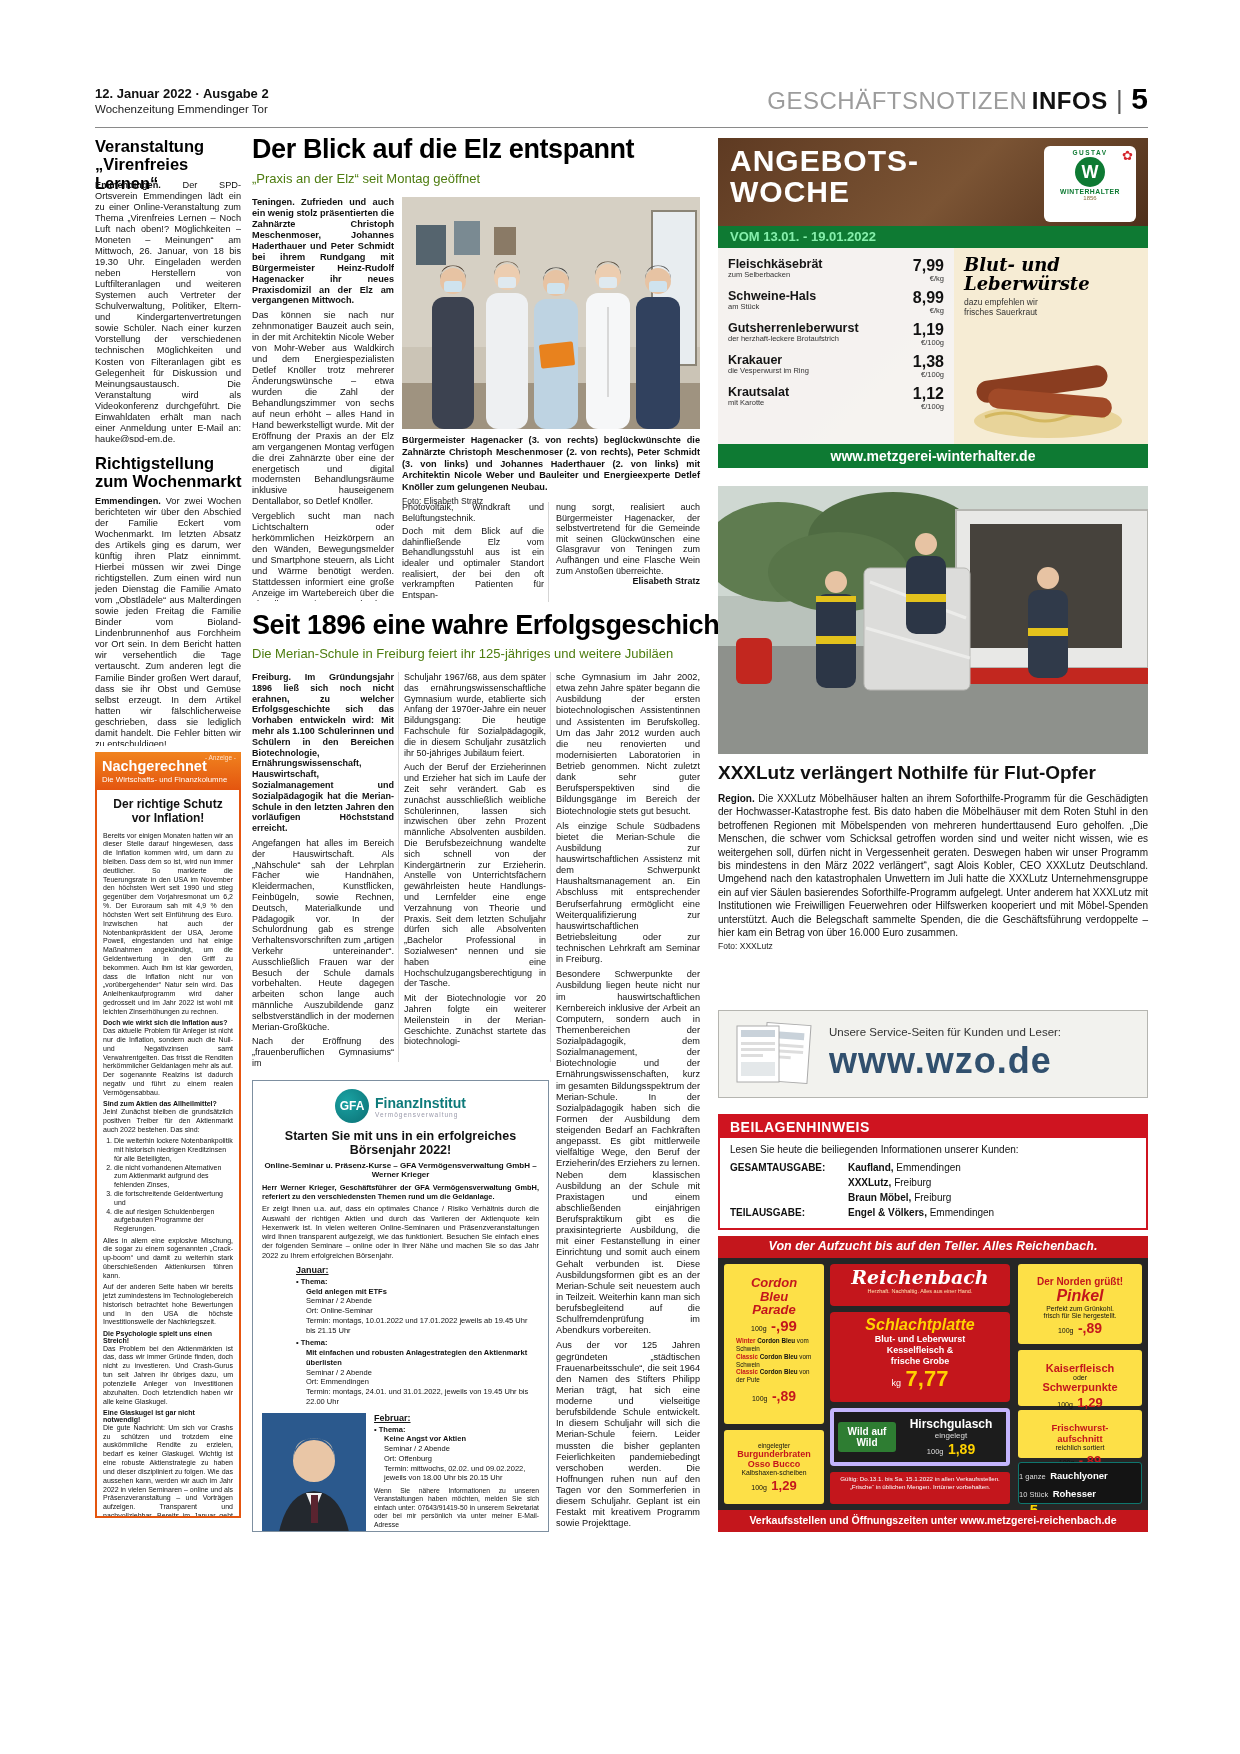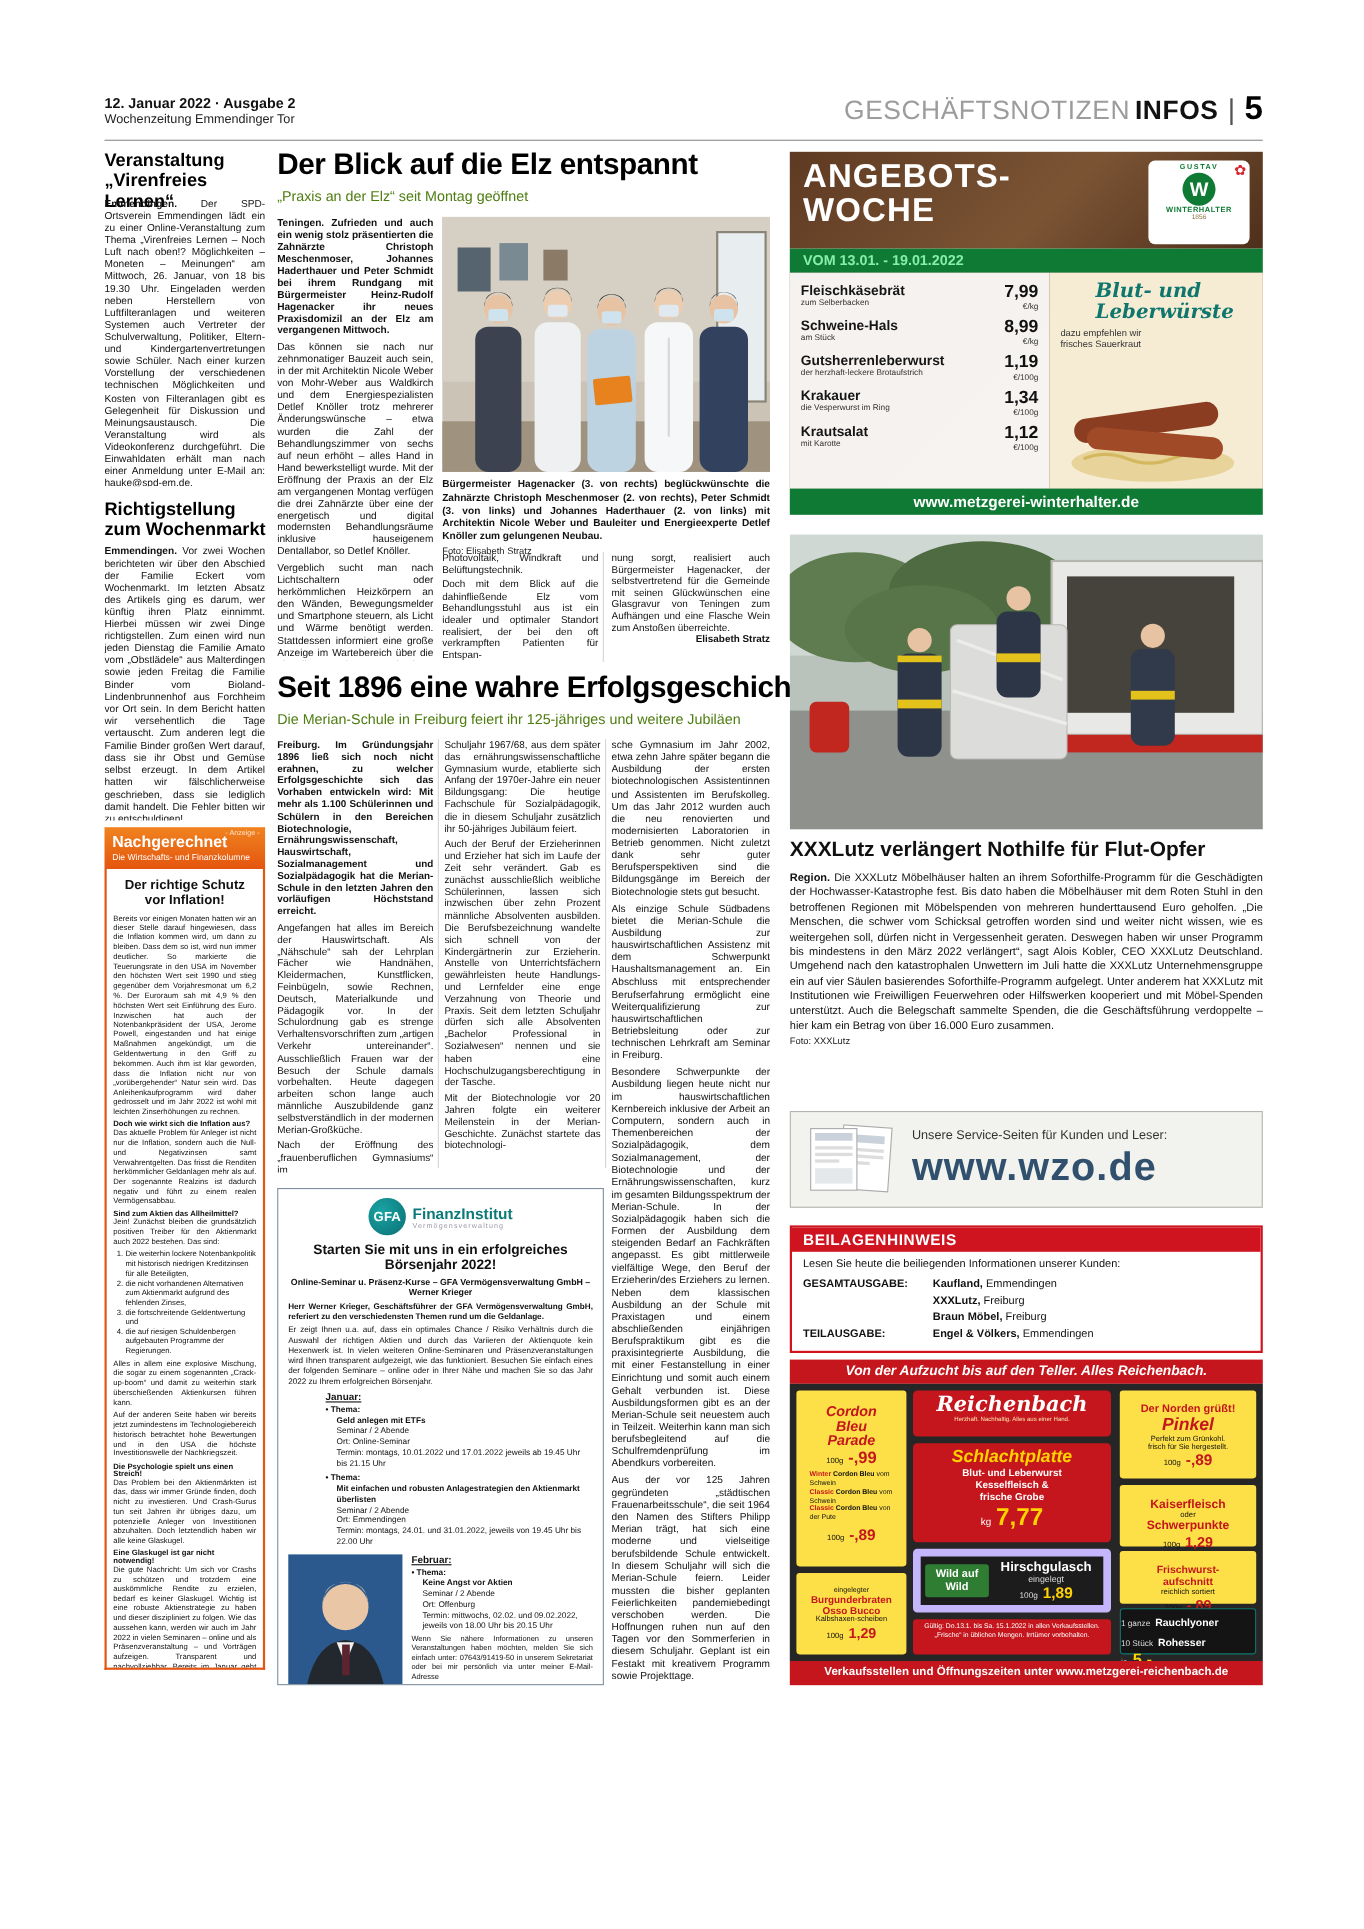--- a/index.html
+++ b/index.html
@@ -279,37 +279,37 @@
               <div class="wpprice">1,19</div>
               <div class="wpunit">€/100g</div>
             </div>
         </div>
         <div class="wprod">
           <div>
               <div class="wpname">Krakauer</div>
               <div class="wpsub">die Vesperwurst im Ring</div>
             </div>
           <div>
-              <div class="wpprice">1,34</div>
+              <div class="wpprice">1,38</div>
               <div class="wpunit">€/100g</div>
             </div>
         </div>
         <div class="wprod">
           <div>
               <div class="wpname">Krautsalat</div>
               <div class="wpsub">mit Karotte</div>
             </div>
           <div>
               <div class="wpprice">1,12</div>
               <div class="wpunit">€/100g</div>
             </div>
         </div>
       </div>
       <div style="flex:1;background:#f6ecd4;padding:8px 10px;position:relative;overflow:hidden;">
-        <div style="font-family:'DejaVu Serif',serif;font-style:italic;font-weight:bold;color:#0f766e;font-size:18px;line-height:1.05;margin-left:32px;">
+        <div style="font-family:'DejaVu Serif',serif;font-style:italic;font-weight:bold;color:#000000;font-size:18px;line-height:1.05;">
           <div>Blut- und</div>
           <div>Leberwürste</div>
         </div>
         <div style="font-size:8.5px;color:#333;margin-top:3px;width:100px;line-height:1.25;">dazu empfehlen wir frisches Sauerkraut</div>
         <svg viewBox="0 0 175 95" width="175" height="95" style="position:absolute;bottom:2px;left:6px;">
           <ellipse cx="88" cy="74" rx="74" ry="17" fill="#e8d49a"></ellipse>
           <path d="M25 70 q20 -8 40 0 q20 8 40 0 q20 -8 40 0" stroke="#d4b860" stroke-width="3" fill="none"></path>
           <rect x="16" y="26" width="132" height="22" rx="11" fill="#8a3d20" transform="rotate(-8 82 37)"></rect>
           <rect x="28" y="46" width="124" height="20" rx="10" fill="#a14a28" transform="rotate(5 90 56)"></rect>
         </svg>
@@ -417,21 +417,21 @@
       </div>
 
       <div class="rcard" style="left:6px;top:172px;width:100px;height:74px;">
         <div style="font-size:6.5px;">eingelegter</div>
         <div class="rred b" style="font-size:9px;">Burgunderbraten</div>
         <div class="rred b" style="font-size:9px;">Osso Bucco</div>
         <div style="font-size:6.8px;">Kalbshaxen-scheiben</div>
         <div><span style="font-size:7px;">100g</span> <span class="rprice" style="font-size:13px;">1,29</span></div>
       </div>
 
-      <div class="abs" style="left:112px;top:150px;width:180px;height:58px;background:#1c1c1c;border:7px solid #c4b5fd;border-radius:4px;display:flex;align-items:center;">
+      <div class="abs" style="left:112px;top:150px;width:180px;height:58px;background:#1c1c1c;border:4px solid #c4b5fd;border-radius:4px;display:flex;align-items:center;">
         <div style="background:#2e7d32;color:#fff;font-weight:bold;font-size:10px;width:58px;padding:4px 3px;text-align:center;border-radius:3px;margin-left:4px;">Wild auf Wild</div>
         <div style="flex:1;text-align:center;">
           <div style="color:#fff;font-weight:bold;font-size:12px;">Hirschgulasch</div>
           <div style="color:#ddd;font-size:8px;">eingelegt</div>
           <div><span style="color:#ddd;font-size:7.5px;">100g</span> <span style="color:#ffd200;font-weight:bold;font-size:14px;">1,89</span></div>
         </div>
       </div>
 
       <div class="abs" style="left:112px;top:214px;width:180px;height:32px;background:#c4161c;border-radius:3px;color:#fff;font-size:6.2px;line-height:1.35;padding:3px 6px;text-align:center;">Gültig: Do.13.1. bis Sa. 15.1.2022 in allen Verkaufsstellen. „Frische“ in üblichen Mengen. Irrtümer vorbehalten.</div>
 

